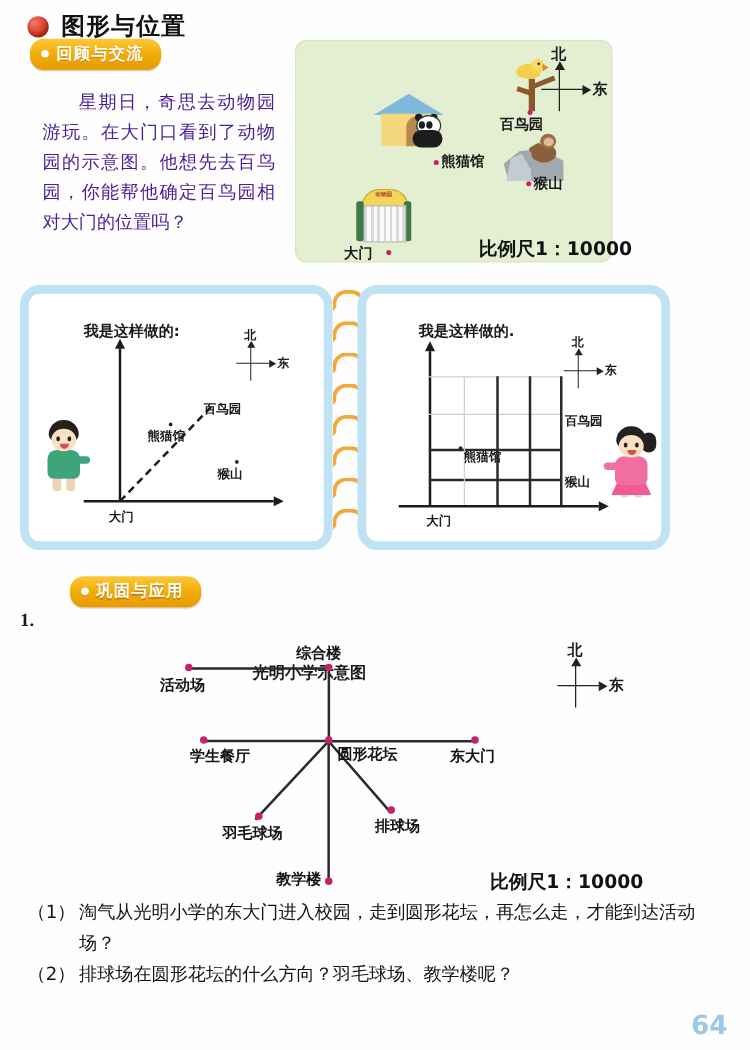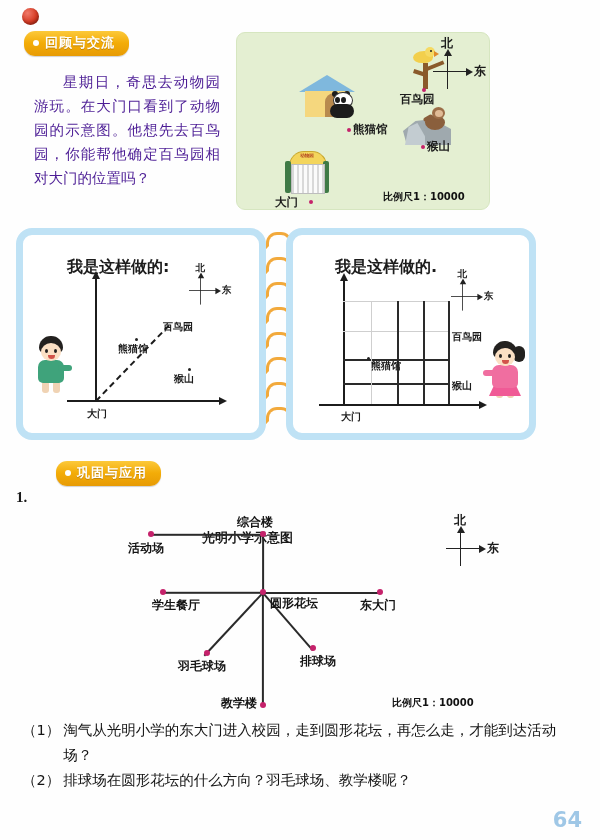--- a/index.html
+++ b/index.html
@@ -96,35 +96,35 @@
   .compass{position:absolute;}
   .compass .vl{position:absolute;left:14px;top:8px;width:1.4px;height:34px;background:#222;}
   .compass .hl{position:absolute;left:0px;top:24px;width:34px;height:1.4px;background:#222;}
   .compass .nar{position:absolute;left:10.5px;top:2px;width:0;height:0;
     border-left:4px solid transparent;border-right:4px solid transparent;border-bottom:7px solid #222;}
   .compass .ear{position:absolute;left:33px;top:20.5px;width:0;height:0;
     border-top:4px solid transparent;border-bottom:4px solid transparent;border-left:7px solid #222;}
   .compass .n{position:absolute;left:8px;top:-12px;font-size:12px;font-weight:bold;}
   .compass .e{position:absolute;left:41px;top:16px;font-size:12px;font-weight:bold;}
 
-  .scale-txt{position:absolute;font-size:10px;font-weight:bold;color:#111;white-space:nowrap;}
+  .scale-txt{position:absolute;font-size:15px;font-weight:bold;color:#111;white-space:nowrap;}
 
   
   .notebook{position:absolute;left:16px;top:228px;width:520px;height:212px;}
   .nb-page{
     position:absolute;top:0;width:250px;height:212px;
     background:#fff;border:7px solid #bfe2f5;border-radius:16px;box-sizing:border-box;
   }
   .nb-left{left:0;} .nb-right{left:270px;}
   .rings{position:absolute;left:250px;top:2px;width:20px;height:208px;}
   .ring{position:absolute;left:0;width:20px;height:11px;border:3px solid #f2a93b;
     border-bottom-color:transparent;border-radius:11px 11px 0 0;}
 
   .hand{font-family:"DejaVu Sans","Liberation Sans",sans-serif;font-weight:bold;color:#1c1c1c;}
-  .nb-title{position:absolute;font-size:16px;}
+  .nb-title{position:absolute;font-size:12px;}
   .axisline{position:absolute;background:#1c1c1c;}
   .arrow-up{position:absolute;width:0;height:0;border-left:4px solid transparent;border-right:4px solid transparent;border-bottom:8px solid #1c1c1c;}
   .arrow-right{position:absolute;width:0;height:0;border-top:4px solid transparent;border-bottom:4px solid transparent;border-left:8px solid #1c1c1c;}
   .dotline{position:absolute;height:0;border-top:2px dashed #1c1c1c;transform-origin:left center;}
   .nbpt{position:absolute;width:3px;height:3px;border-radius:50%;background:#222;}
   .nblbl{position:absolute;font-size:10px;font-weight:bold;color:#1c1c1c;white-space:nowrap;}
 
   .gridline{position:absolute;background:#cfcfcf;}
   .gridline.dark{background:#2a2a2a;}
 
@@ -164,20 +164,21 @@
   .pagenum{position:absolute;right:18px;bottom:8px;font-size:21px;font-weight:bold;color:#9fc7e6;
     font-family:"DejaVu Sans",sans-serif;}
 </style>
 </head>
 <body>
 
 <div class="page">
 
   <div class="title-row">
     <span class="red-dot"></span>
+    <span class="page-title">图形与位置</span>
   </div>
 
   <div class="badge" id="badge-review">
     <span class="bdot"></span>
     <span class="btext">回顾与交流</span>
   </div>
 
   <div class="intro">星期日，奇思去动物园游玩。在大门口看到了动物园的示意图。他想先去百鸟园，你能帮他确定百鸟园相对大门的位置吗？</div>
 
   <div class="zoo">

